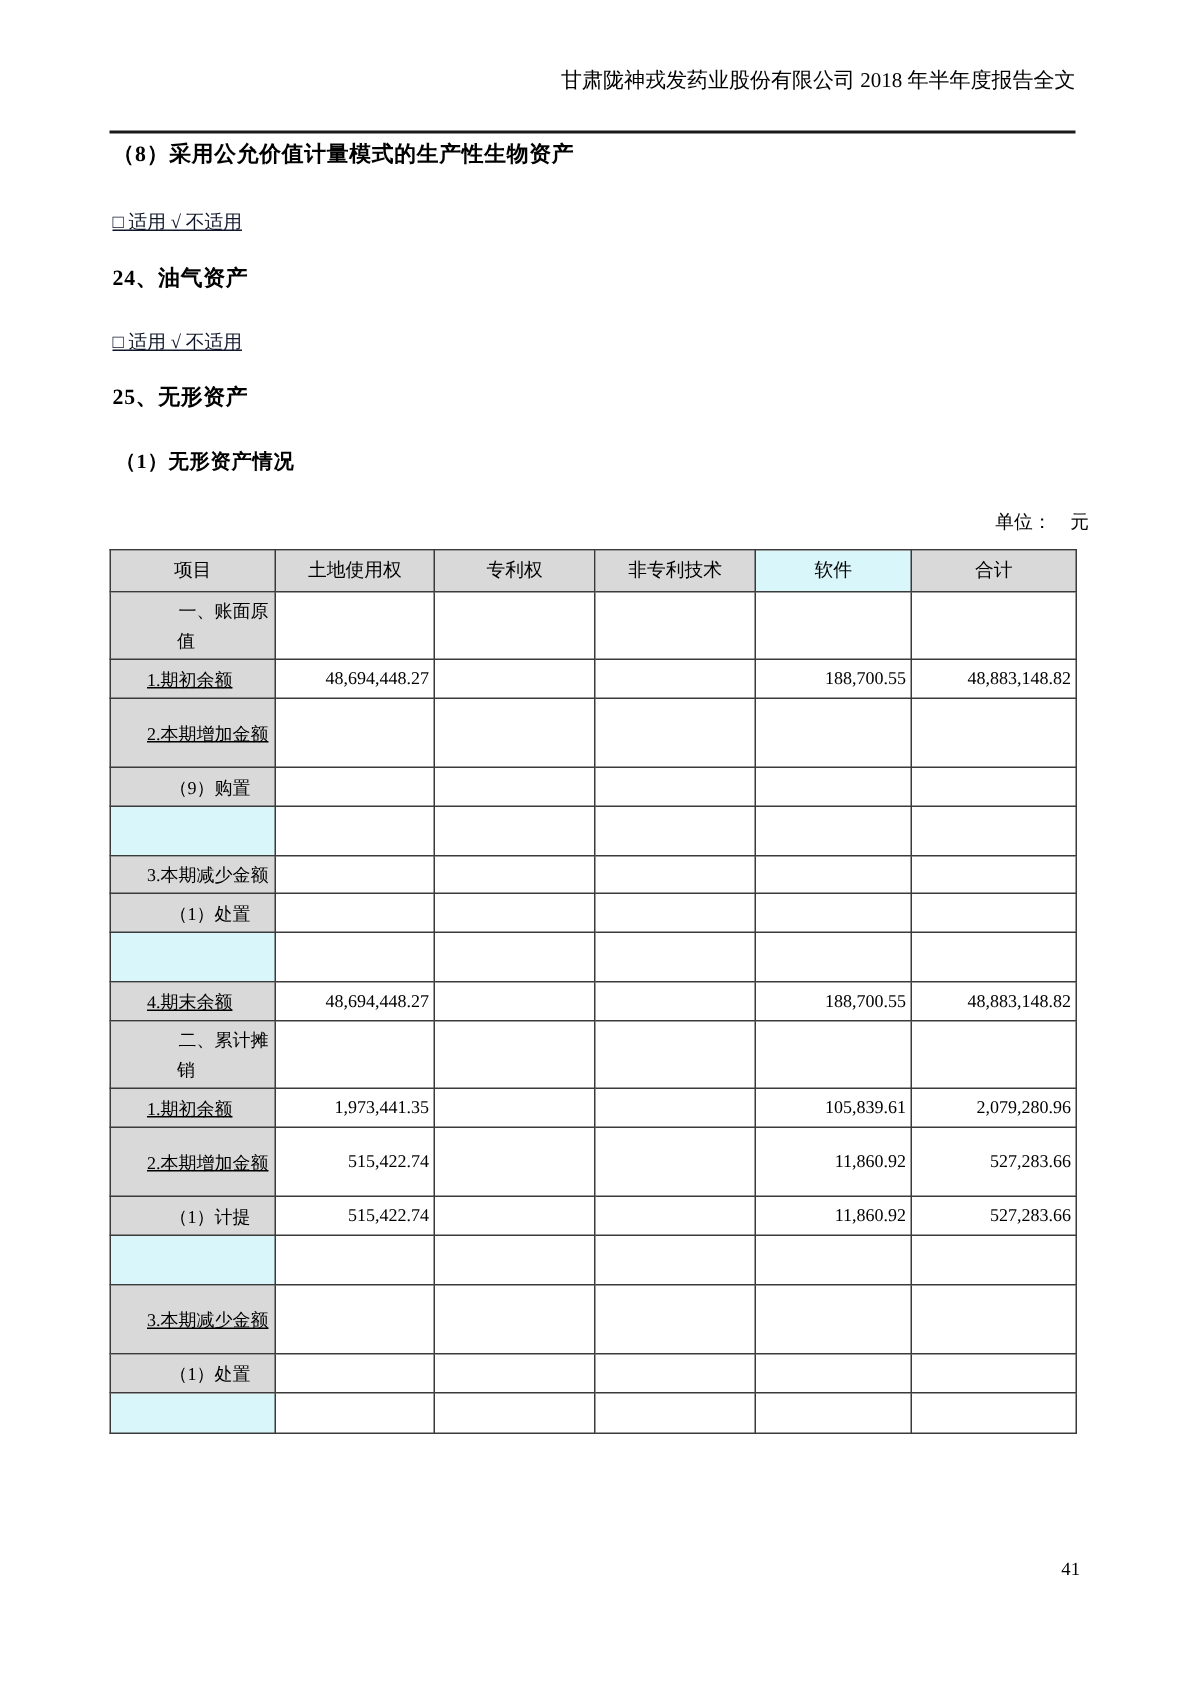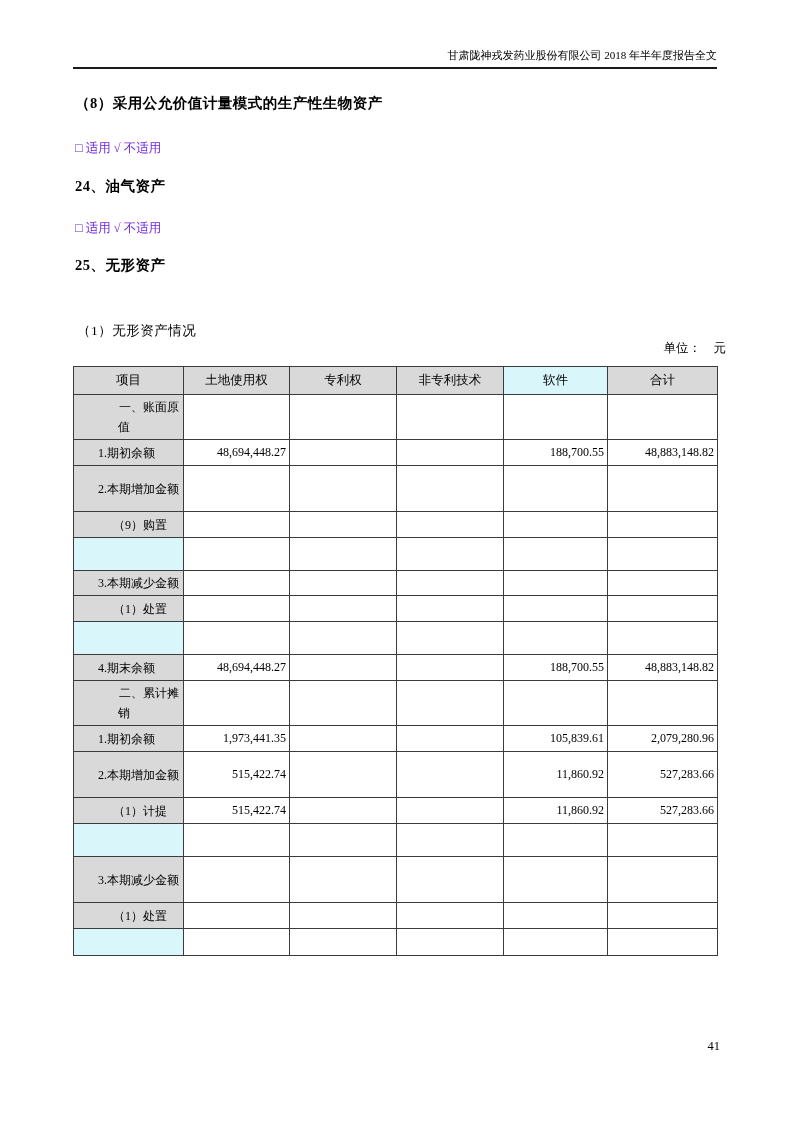--- a/index.html
+++ b/index.html
@@ -6,38 +6,37 @@
   .page{
     position:relative;
     width:793px;height:1122px;
     background:#ffffff;
     font-family:"Liberation Serif","DejaVu Serif",serif;
     color:#000;
     overflow:hidden;
   }
   .doc-header{
     position:absolute;left:73px;top:47px;width:644px;
-    text-align:right;font-size:11px;line-height:16px;
-    padding-bottom:4px;
+    text-align:right;font-size:14px;line-height:16px;
+    padding-bottom:24px;
     border-bottom:2.5px solid #1a1a1a;
   }
   .heading{
     position:absolute;left:75px;
     font-weight:bold;font-size:14.5px;line-height:17px;
     letter-spacing:0.5px;
   }
   .subheading{
     position:absolute;left:77px;
-    font-weight:normal;font-size:13.5px;line-height:16px;
+    font-weight:bold;font-size:13.5px;line-height:16px;
     letter-spacing:0.5px;
-    margin-top:23px;
   }
   .apply-line{
     position:absolute;left:75px;
-    font-size:12.5px;line-height:15px;color:#6d28d9;
+    font-size:12.5px;line-height:15px;color:#0f172a;text-decoration:underline;
   }
   .unit-line{
     position:absolute;left:73px;top:340px;width:653px;
     text-align:right;font-size:12.5px;
   }
   table.fin{
     position:absolute;left:73px;top:366px;width:644px;
     border-collapse:collapse;table-layout:fixed;
     font-size:12px;
   }
@@ -59,21 +58,21 @@
     line-height:20px;
     word-break:break-all;
   }
   td.val{
     background:#ffffff;
     text-align:right;
     padding:1px 3px;
     font-size:12px;
   }
   tr.rt-section td.label{ text-indent:1px;padding-left:44px; }
-  tr.rt-item td.label{ text-indent:22px; }
+  tr.rt-item td.label{ text-indent:22px;text-decoration:underline; }
   tr.rt-item-nowrap td.label{ text-indent:22px; white-space:nowrap; }
   tr.rt-sub td.label{ text-indent:37px; }
   tr.rt-blank td.label{ background:var(--cell-cyan,#d9f6fa); }
   .page-number{
     position:absolute;left:73px;top:1039px;width:647px;
     text-align:right;font-size:12.5px;
   }
 </style>
 </head>
 <body>

